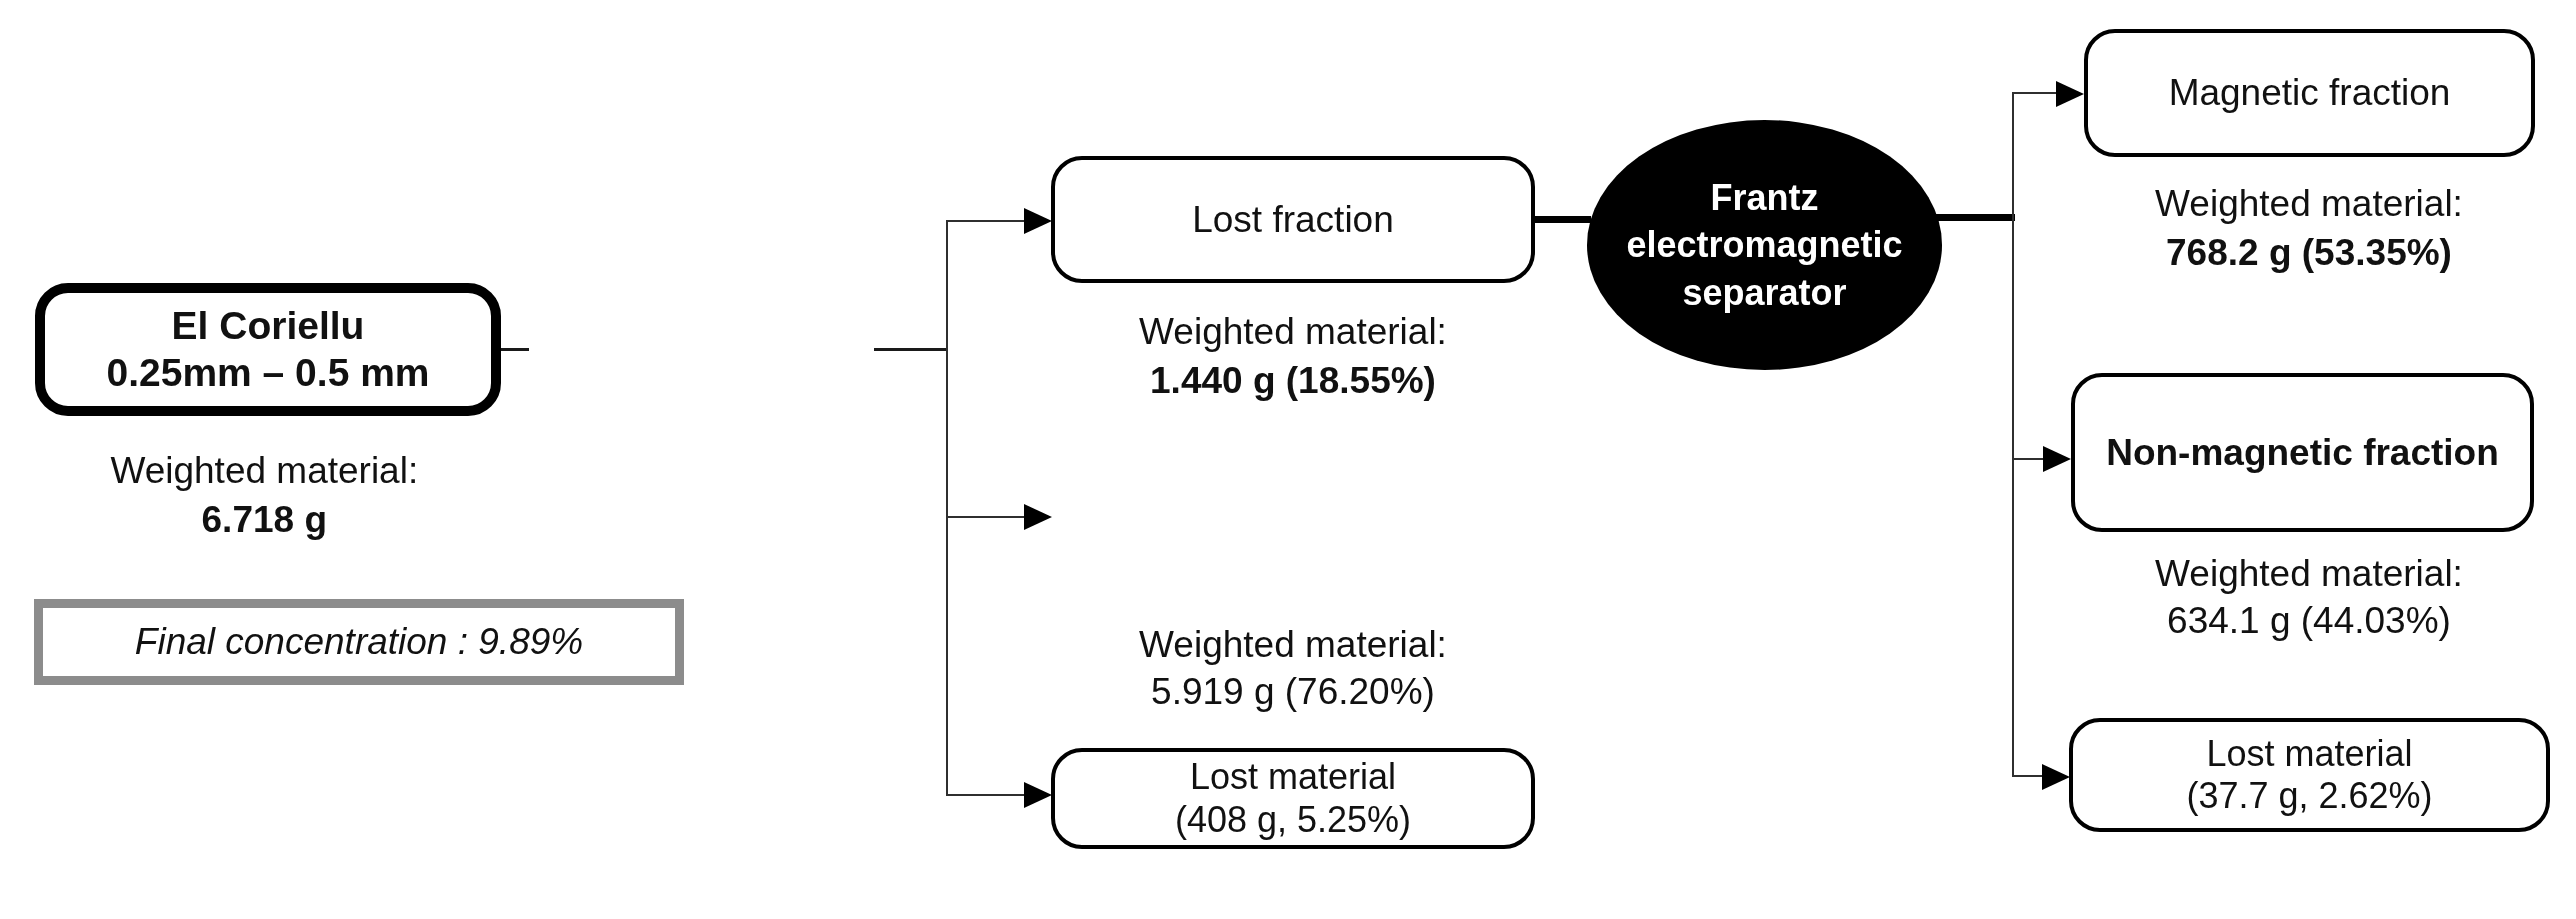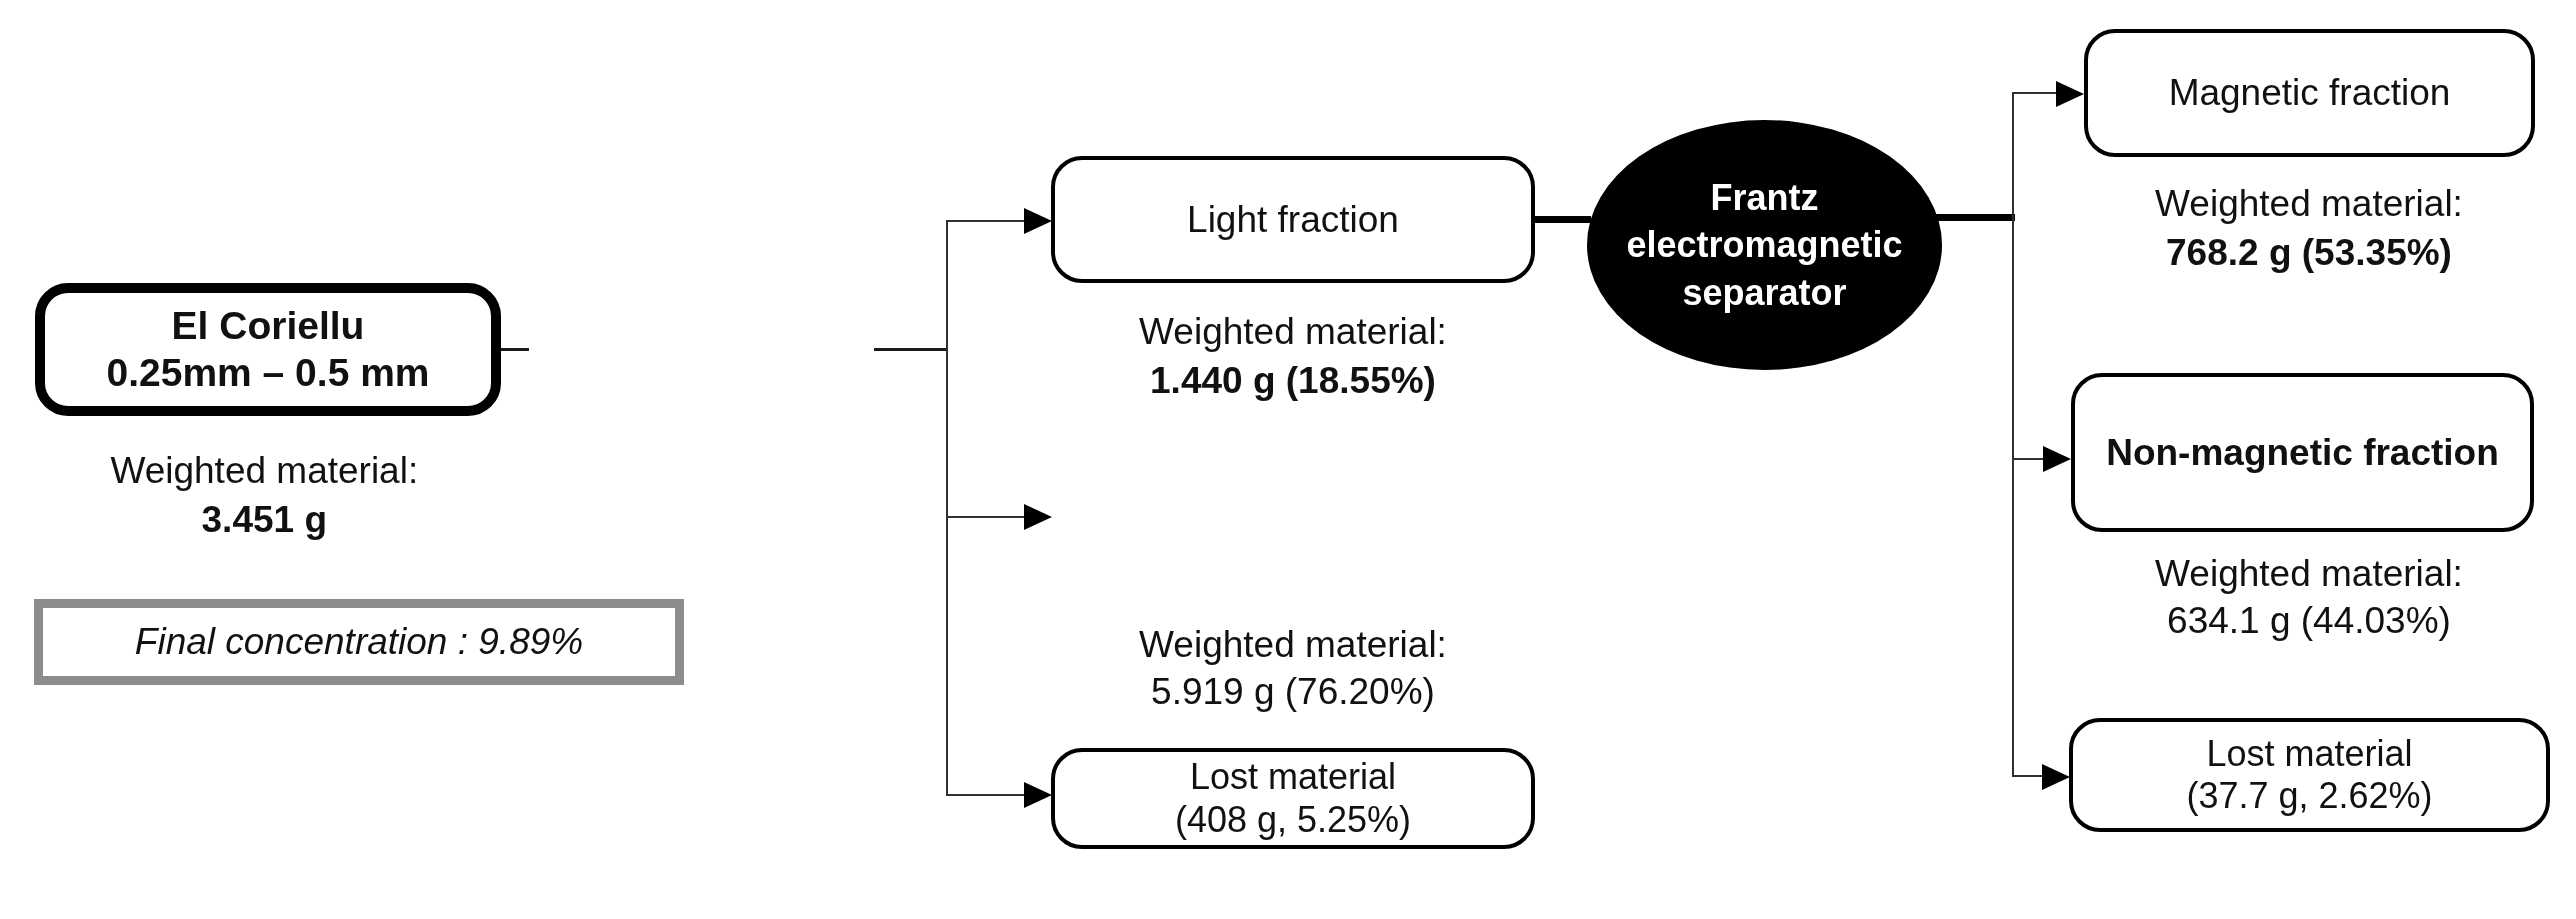--- a/index.html
+++ b/index.html
@@ -101,30 +101,30 @@
   <div class="line thin-h" style="left:2012px;top:775px;width:33px;"></div>
   <div class="arrowhead" style="left:2042px;top:764px;"></div>
 
   <div class="rbox thick" style="left:35px;top:283px;width:466px;height:133px;">
     <div>El Coriellu</div>
     <div>0.25mm – 0.5 mm</div>
   </div>
 
   <div class="tblock" style="left:20.3px;top:446px;width:488px;">
     <div>Weighted material:</div>
-    <div class="val-bold">3.451 g</div>
+    <div class="val-bold">6.718 g</div>
   </div>
 
   <div class="graybox" style="left:34px;top:599px;width:650px;height:86px;">
     <div>Final concentration : 9.89%</div>
   </div>
 
 
   <div class="rbox" style="left:1051px;top:156px;width:484px;height:127px;">
-    <div>Light fraction</div>
+    <div>Lost fraction</div>
   </div>
 
   <div class="tblock" style="left:1049px;top:307px;width:488px;">
     <div>Weighted material:</div>
     <div class="val-bold">1.440 g (18.55%)</div>
   </div>
 
 
   <div class="tblock" style="left:1049px;top:621px;width:488px;line-height:47px;">
     <div>Weighted material:</div>

